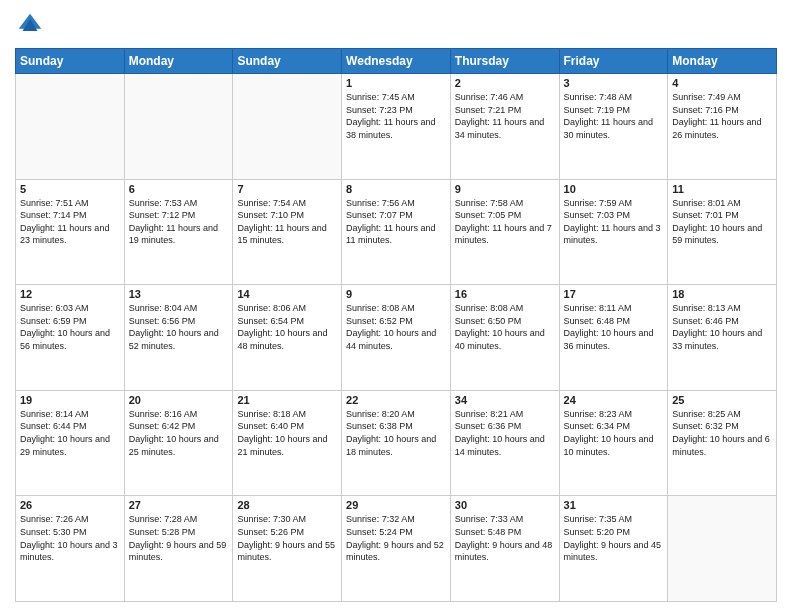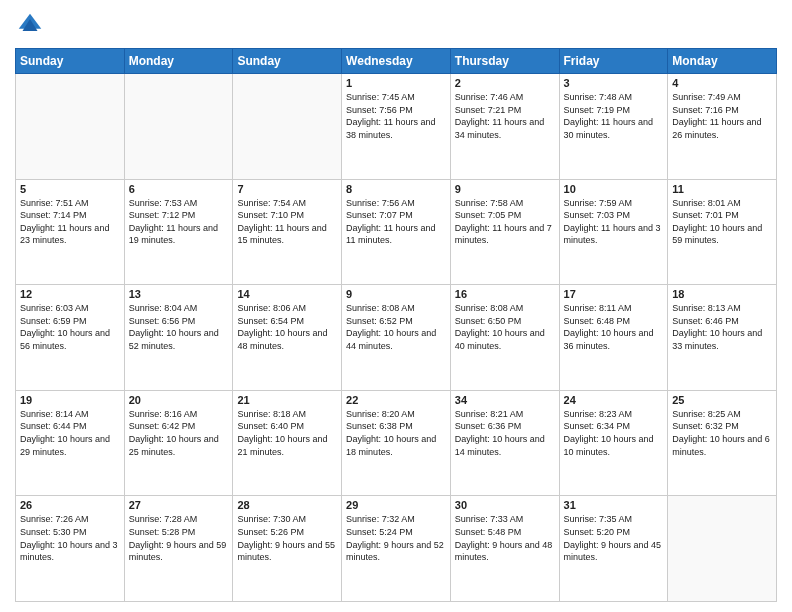--- a/index.html
+++ b/index.html
@@ -134,21 +134,21 @@
       </tr>
     </thead>
     <tbody id="calendar-body">
     <tr>
           <td class="empty"></td>
           <td class="empty"></td>
           <td class="empty"></td>
           <td>
             <span class="day-num">1</span>
             <div class="day-info">Sunrise: 7:45 AM
-Sunset: 7:56 PM
+Sunset: 7:23 PM
 Daylight: 11 hours
 and 38 minutes.</div>
           </td>
           <td>
             <span class="day-num">2</span>
             <div class="day-info">Sunrise: 7:46 AM
 Sunset: 7:21 PM
 Daylight: 11 hours
 and 34 minutes.</div>
           </td>

